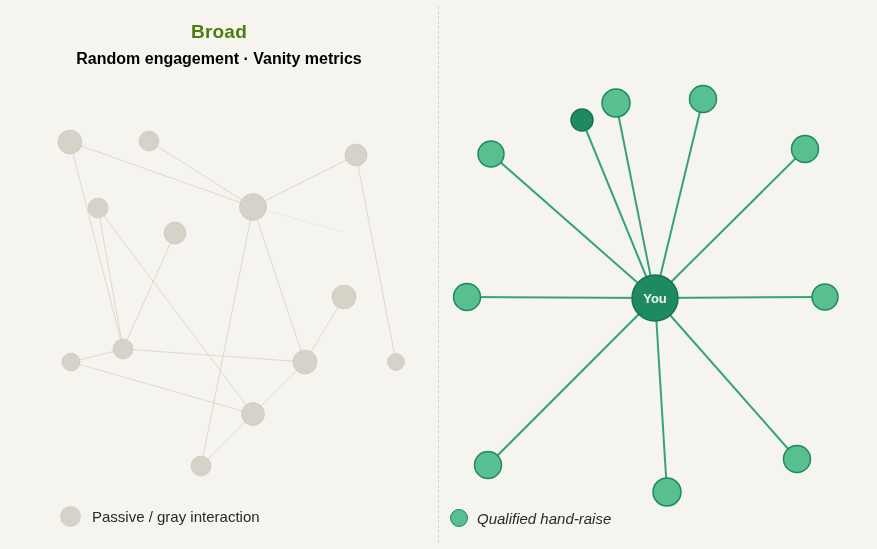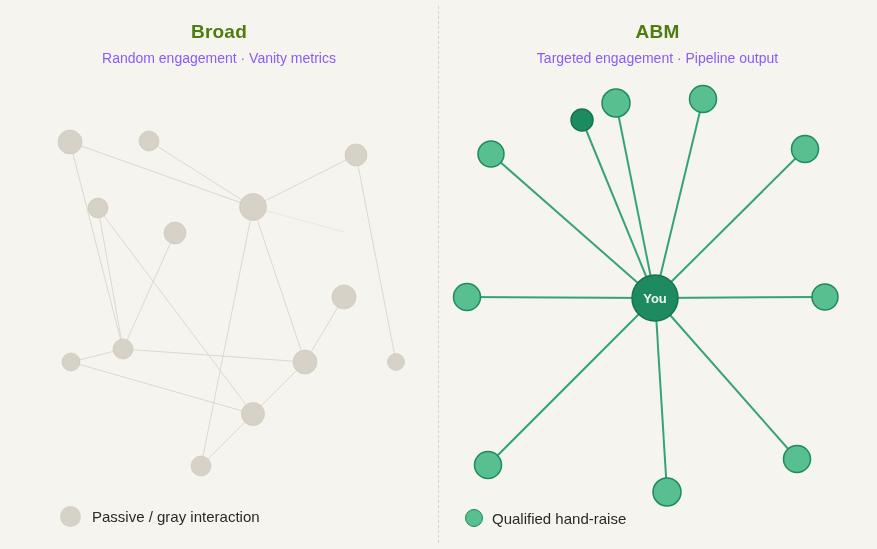--- a/index.html
+++ b/index.html
@@ -21,31 +21,31 @@
     text-align:center;z-index:3;
   }
   .panel-title{
     margin:0;
     font-size:19px;font-weight:700;
     letter-spacing:.2px;
     color:#4d7c0f;
   }
   .panel-subtitle{
     margin:7px 0 0 0;
-    font-size:14px;font-weight:400;
-    color:#8b5cf6;
+    font-size:16px;font-weight:700;
+    color:#000000;
   }
   .net-svg{position:absolute;top:0;left:0;z-index:1;}
   .legend{
     position:absolute;z-index:3;
     display:flex;align-items:center;
     font-size:15px;color:#2b2925;white-space:nowrap;justify-content:space-between;
   }
   .legend.left-legend{left:60px;top:506px;gap:11px;}
-  .legend.right-legend{left:27px;top:509px;gap:9px;}
+  .legend.right-legend{left:12px;top:509px;gap:9px;font-style:italic;}
   .swatch{display:inline-block;border-radius:50%;flex:0 0 auto;}
   .swatch.gray{width:21px;height:21px;background:#d6d2c7;}
   .swatch.green{width:18px;height:18px;background:#57bf90;border:1.5px solid #1f8a5e;box-sizing:border-box;}
   .divider{
     position:absolute;z-index:2;
     left:438px;top:6px;height:537px;width:0;
     border-left:1px dashed #d8d4ca;
   }
 </style>
 </head>
@@ -92,24 +92,20 @@
       </svg>
     <div class="legend left-legend">
       <span class="swatch gray"></span>
       <span>Passive / gray interaction</span>
     </div>
   </div>
 
   <div class="divider"></div>
 
   <div class="panel right">
-    <div class="panel-header">
-      <h2 class="panel-title">ABM</h2>
-      <p class="panel-subtitle">Targeted engagement · Pipeline output</p>
-    </div>
     <svg id="right-svg" class="net-svg" width="439" height="549" viewBox="0 0 439 549">
         <line x1="217" y1="298" x2="178" y2="103" stroke="#35a377" stroke-width="2"></line>
         <line x1="217" y1="298" x2="144" y2="120" stroke="#35a377" stroke-width="2"></line>
         <line x1="217" y1="298" x2="265" y2="99" stroke="#35a377" stroke-width="2"></line>
         <line x1="217" y1="298" x2="53" y2="154" stroke="#35a377" stroke-width="2"></line>
         <line x1="217" y1="298" x2="367" y2="149" stroke="#35a377" stroke-width="2"></line>
         <line x1="217" y1="298" x2="29" y2="297" stroke="#35a377" stroke-width="2"></line>
         <line x1="217" y1="298" x2="387" y2="297" stroke="#35a377" stroke-width="2"></line>
         <line x1="217" y1="298" x2="50" y2="465" stroke="#35a377" stroke-width="2"></line>
         <line x1="217" y1="298" x2="229" y2="492" stroke="#35a377" stroke-width="2"></line>

